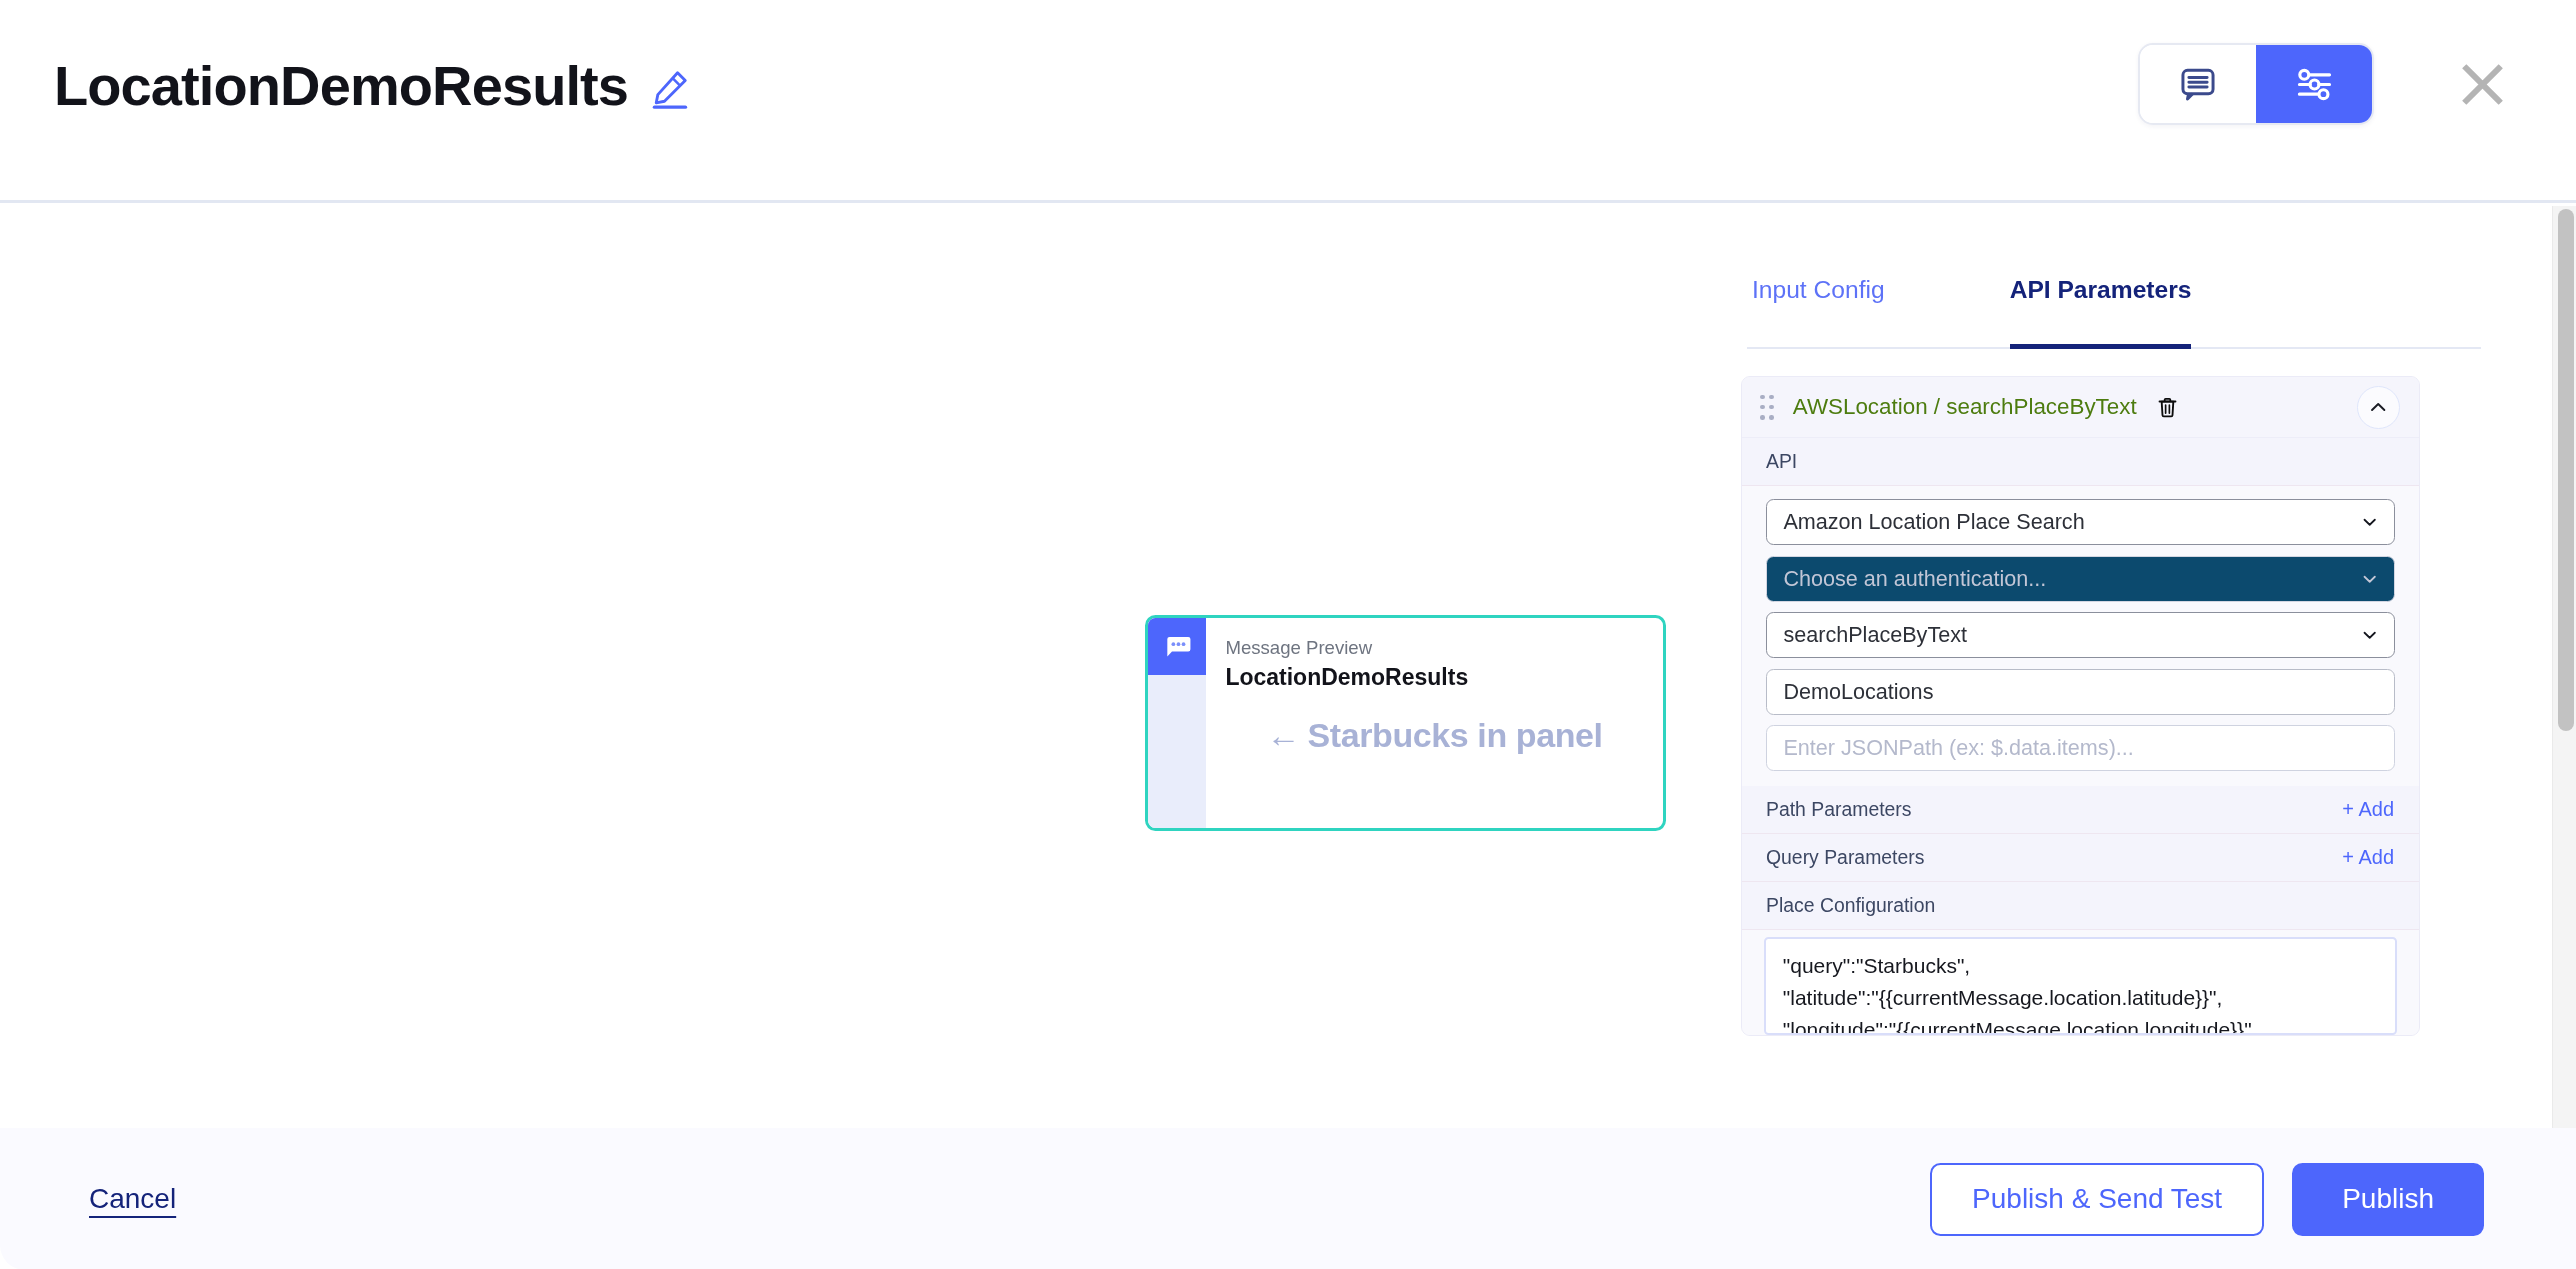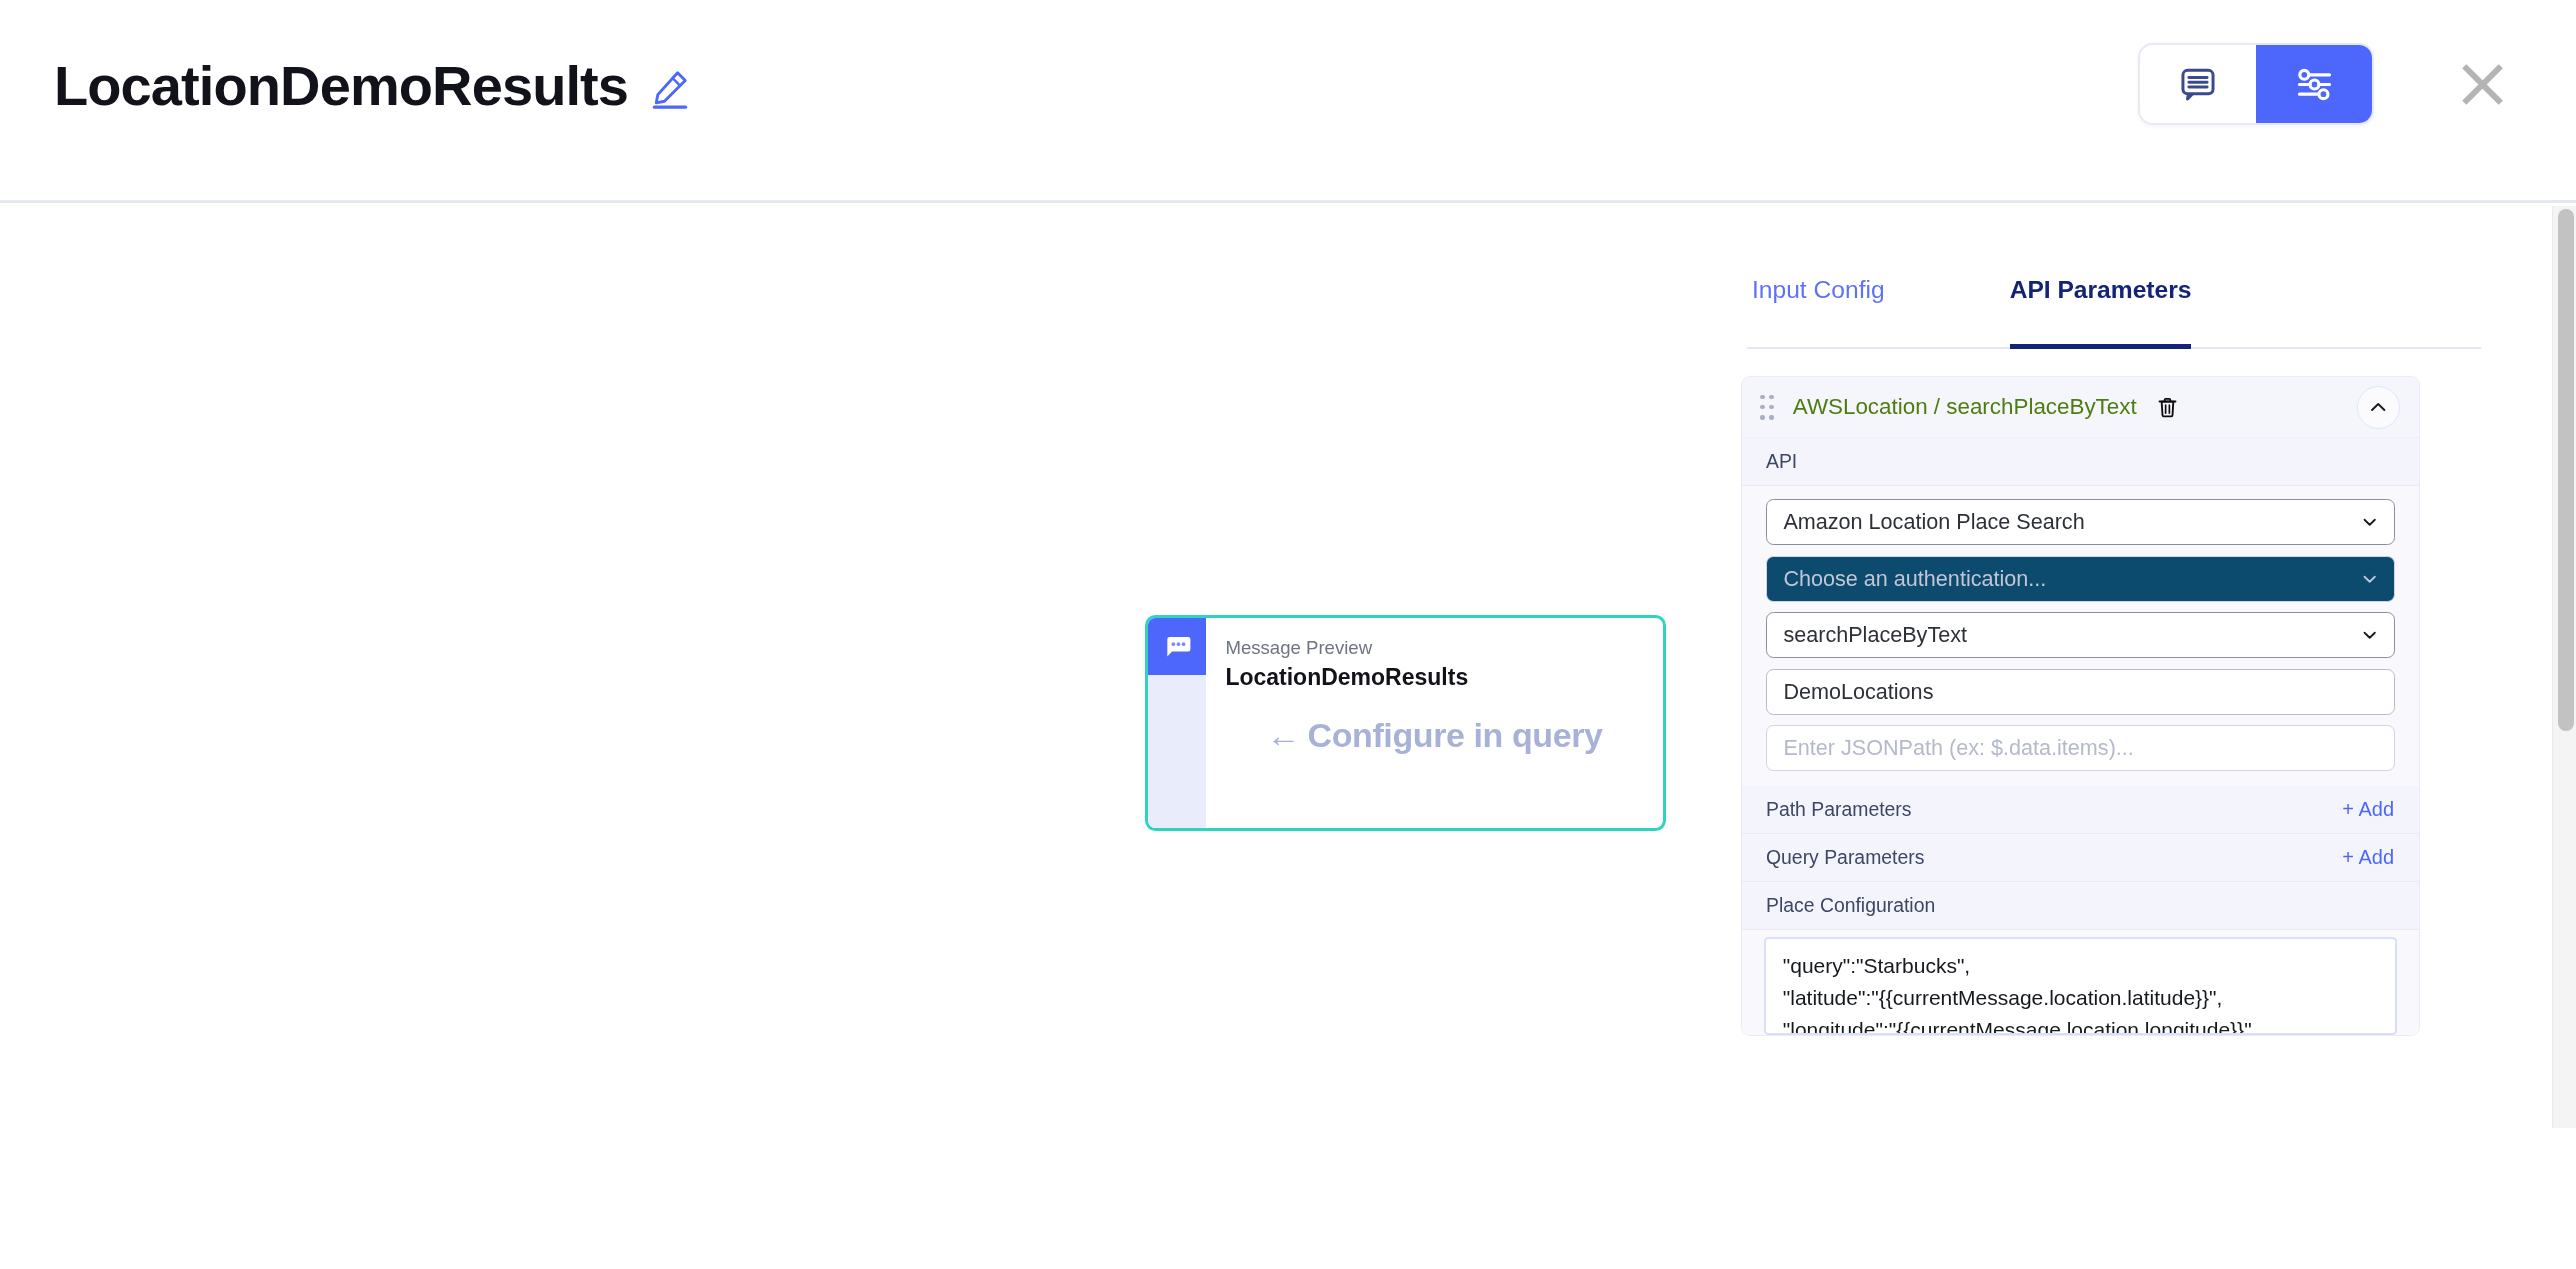--- a/index.html
+++ b/index.html
@@ -479,21 +479,21 @@
               <circle cx="9.0" cy="10.3" r="1.35" fill="#7b8ffb"></circle>
               <circle cx="12.7" cy="10.3" r="1.35" fill="#7b8ffb"></circle>
               <circle cx="16.4" cy="10.3" r="1.35" fill="#7b8ffb"></circle>
             </svg>
           </div>
         </div>
         <div class="preview-body">
           <div class="preview-label">Message Preview</div>
           <div class="preview-title">LocationDemoResults</div>
           <div class="preview-cta">
-            <span class="arrow">←</span><span>Configure in query</span>
+            <span class="arrow">←</span><span>Starbucks in panel</span>
           </div>
         </div>
       </div>
     </div>
 
     <div class="panel">
       <div class="tabs">
         <div class="tab t1">Input Config</div>
         <div class="tab t2 active">API Parameters</div>
       </div>
@@ -582,15 +582,22 @@
         <div>"latitude":"{{currentMessage.location.latitude}}",</div>
         <div>"longitude":"{{currentMessage.location.longitude}}"</div>
       </div>
     </div>
   </div>
 
   <div class="scroll-track">
     <div class="scroll-thumb"></div>
   </div>
 
+  <div class="footer">
+    <div class="cancel-link">Cancel</div>
+    <div class="footer-btns">
+      <div class="btn btn-outline">Publish &amp; Send Test</div>
+      <div class="btn btn-primary">Publish</div>
+    </div>
+  </div>
 
 </div>
 
 
 </body></html>

